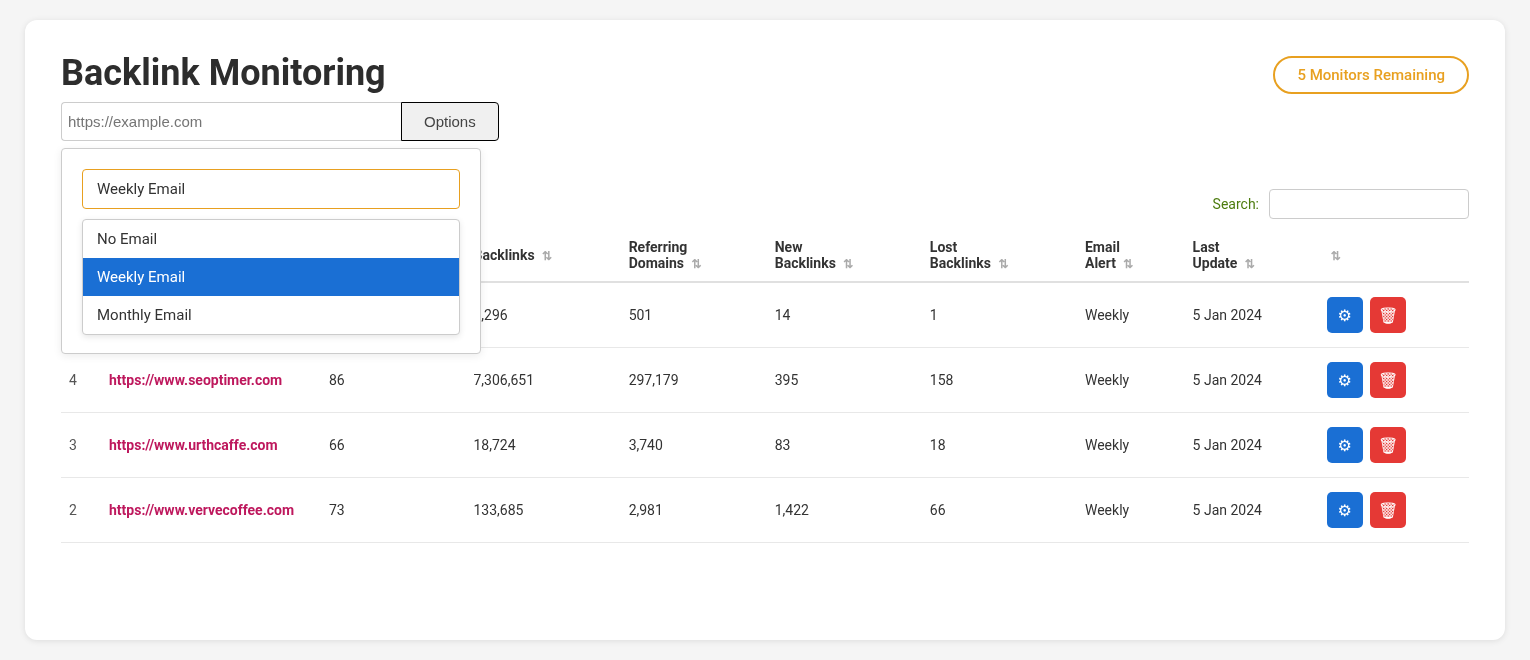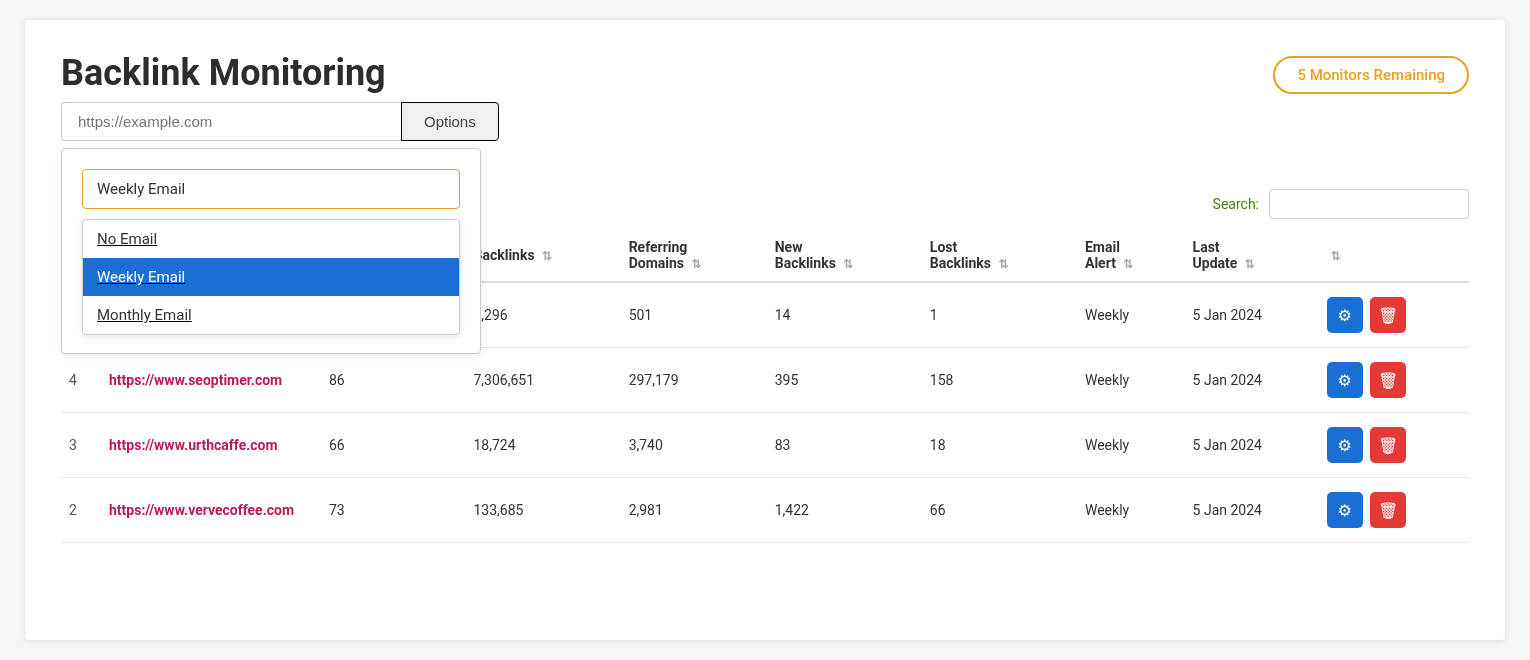--- a/index.html
+++ b/index.html
@@ -7,21 +7,21 @@
       font-family: -apple-system, BlinkMacSystemFont, 'Segoe UI', Roboto, sans-serif;
       background: #f5f5f5;
       min-height: 660px;
       display: flex;
       align-items: flex-start;
       justify-content: center;
       padding: 20px;
     }
     .card {
       background: #fff;
-      border-radius: 4px;
+      border-radius: 12px;
       box-shadow: 0 1px 6px rgba(0,0,0,0.10);
       width: 1480px;
       min-height: 620px;
       padding: 32px 36px 32px 36px;
       position: relative;
     }
     .header-row {
       display: flex;
       justify-content: space-between;
       align-items: flex-start;
@@ -51,21 +51,21 @@
       display: flex;
       align-items: stretch;
       margin-bottom: 0;
       position: relative;
       z-index: 10;
     }
     .url-input {
       border: 1px solid #ccc;
       border-right: none;
       border-radius: 4px 0 0 4px;
-      padding: 10px 16px;
+      padding: 10px 6px;
       font-size: 15px;
       color: #4c1d95;
       width: 340px;
       outline: none;
       background: #fff;
     }
     .options-tab {
       border: 1px solid #000000;
       border-radius: 0 4px 4px 0;
       padding: 10px 22px;
@@ -107,21 +107,20 @@
       background: #fff;
       cursor: pointer;
       outline: none;
     }
     .dropdown-options {
       border: 1px solid #ccc;
       border-radius: 4px;
       background: #fff;
       overflow: hidden;
       box-shadow: 0 2px 6px rgba(0,0,0,0.10);
-      text-decoration: underline;
     }
     .dropdown-option {
       padding: 10px 14px;
       font-size: 15px;
       cursor: pointer;
       color: #333;
     }
     .dropdown-option.selected {
       background: #1a6fd4;
       color: #fff;

